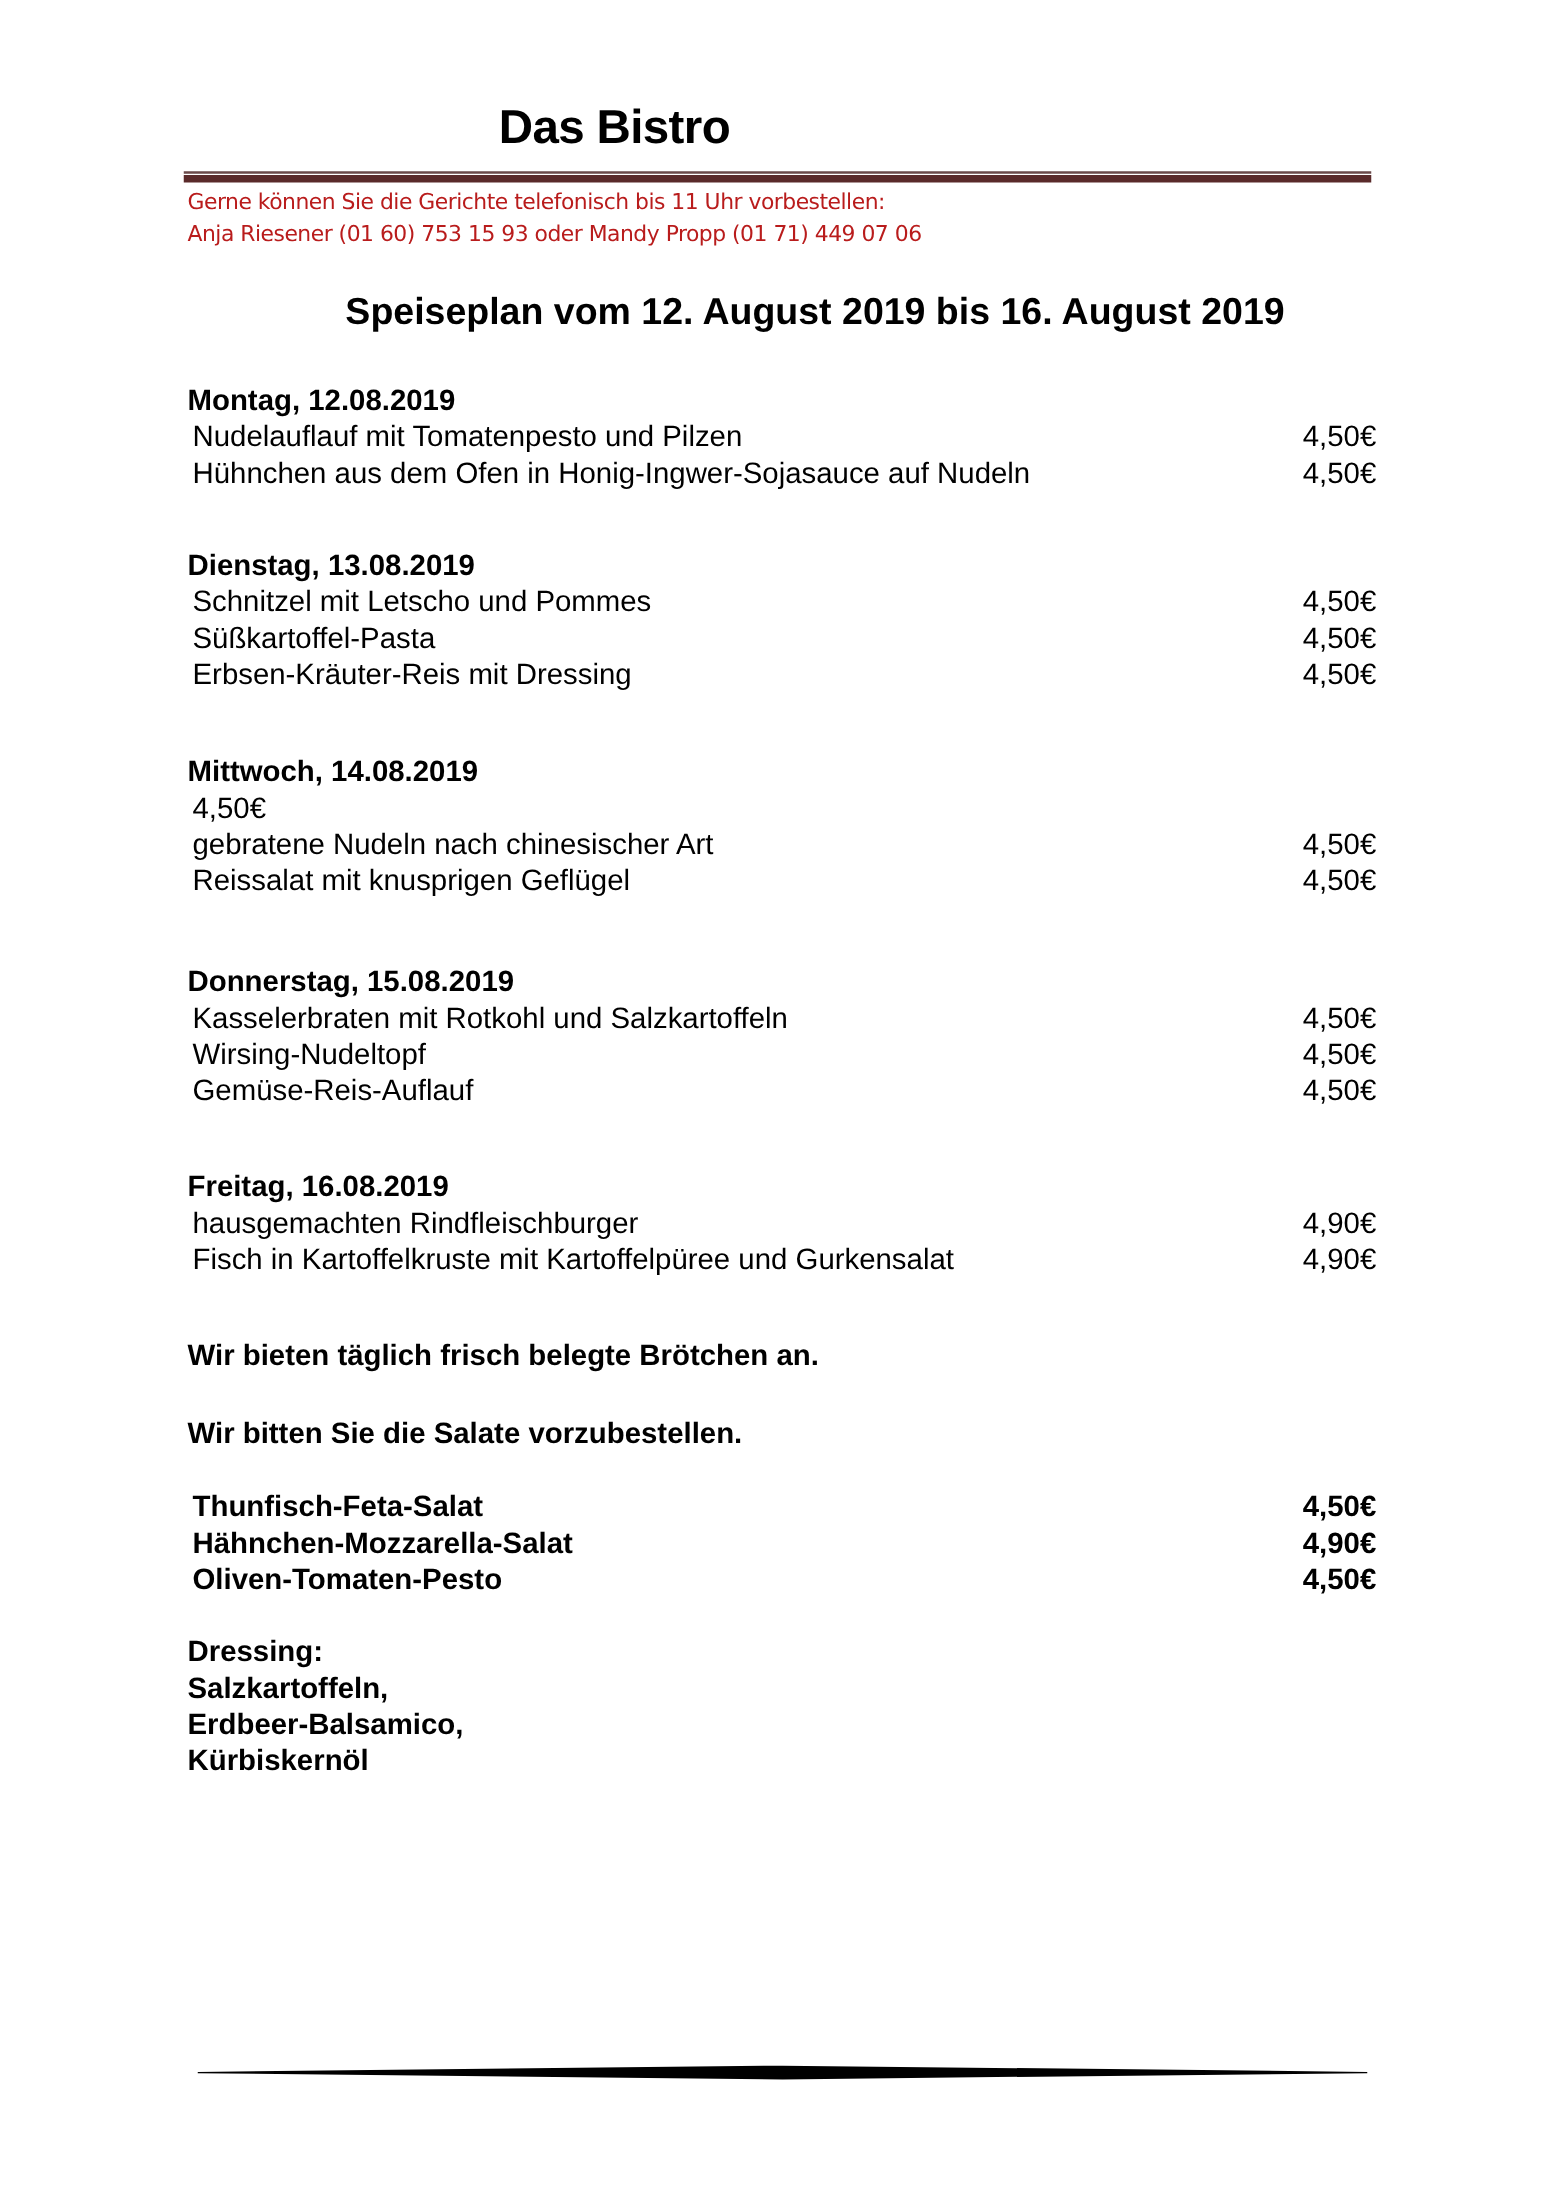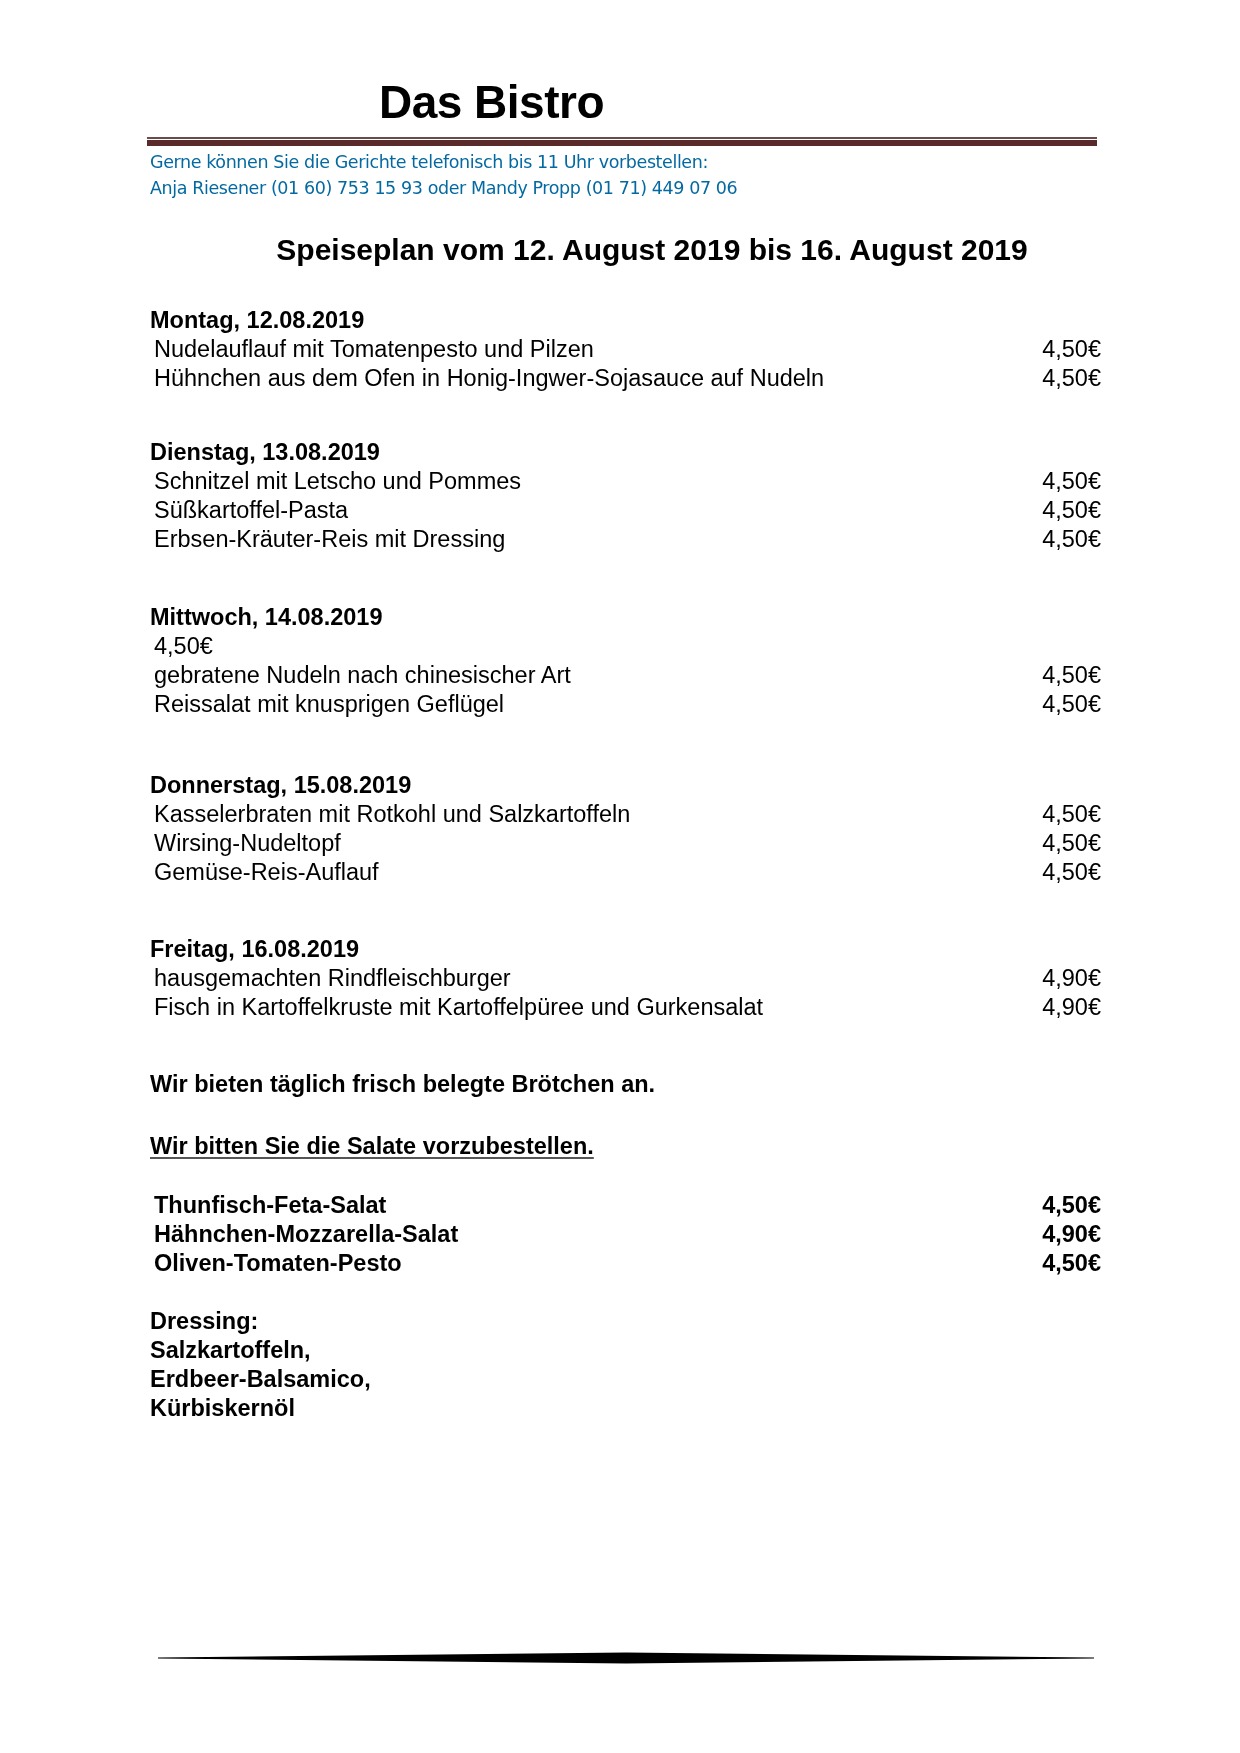--- a/index.html
+++ b/index.html
@@ -3,42 +3,42 @@
   <meta charset="utf-8">
   <style>
     html, body { margin: 0; padding: 0; background: #ffffff; }
     body {
       width: 1240px; height: 1753px; position: relative; overflow: hidden;
       font-family: "Liberation Sans", sans-serif; color: #000;
     }
     .abs { position: absolute; }
     .title {
       left: 0; width: 983px; top: 76px; text-align: center;
-      font-size: 46px; font-weight: bold; line-height: 52px;
+      font-size: 38px; font-weight: bold; line-height: 52px;
       letter-spacing: -0.5px;
     }
     .rule-thin { left: 147px; width: 950px; top: 137px; height: 2px; background: #6b4a4a; }
     .rule-thick { left: 147px; width: 950px; top: 140px; height: 6px; background: #5a2a2a; }
     .contact {
       left: 150px; font-family: "DejaVu Sans", sans-serif; font-size: 17.5px;
-      line-height: 24px; letter-spacing: -0.4px; color: #0369a1;
+      line-height: 24px; letter-spacing: -0.4px; color: #b91c1c;
     }
     .subtitle {
       left: 0; width: 1240px; top: 234px; text-align: center;
       font-size: 30px; font-weight: bold; line-height: 32px; margin-left: 32px;
     }
     .row {
       left: 154px; width: 947px; height: 29px; line-height: 29px;
       font-size: 23.5px; display: flex; justify-content: space-between;
       white-space: nowrap;
     }
     .row.bold { font-weight: bold; gap: 42px; }
     .day { left: 150px; font-size: 23.5px; font-weight: bold; line-height: 29px; white-space: nowrap; }
     .note { left: 150px; font-size: 23.5px; font-weight: bold; line-height: 29px; white-space: nowrap; }
-    .note.underline { text-decoration: underline; text-decoration-color: #555; text-underline-offset: 3px; text-align: right; }
+    .note.underline { text-decoration-color: #555; text-underline-offset: 3px; text-align: right; }
     .price { text-align: right; }
     .bottom-line {
       left: 158px; width: 936px; top: 1652px; height: 12px;
     }
   </style>
 </head>
 <body>
 
 <div class="abs title">Das Bistro</div>
 <div class="abs rule-thin"></div>

